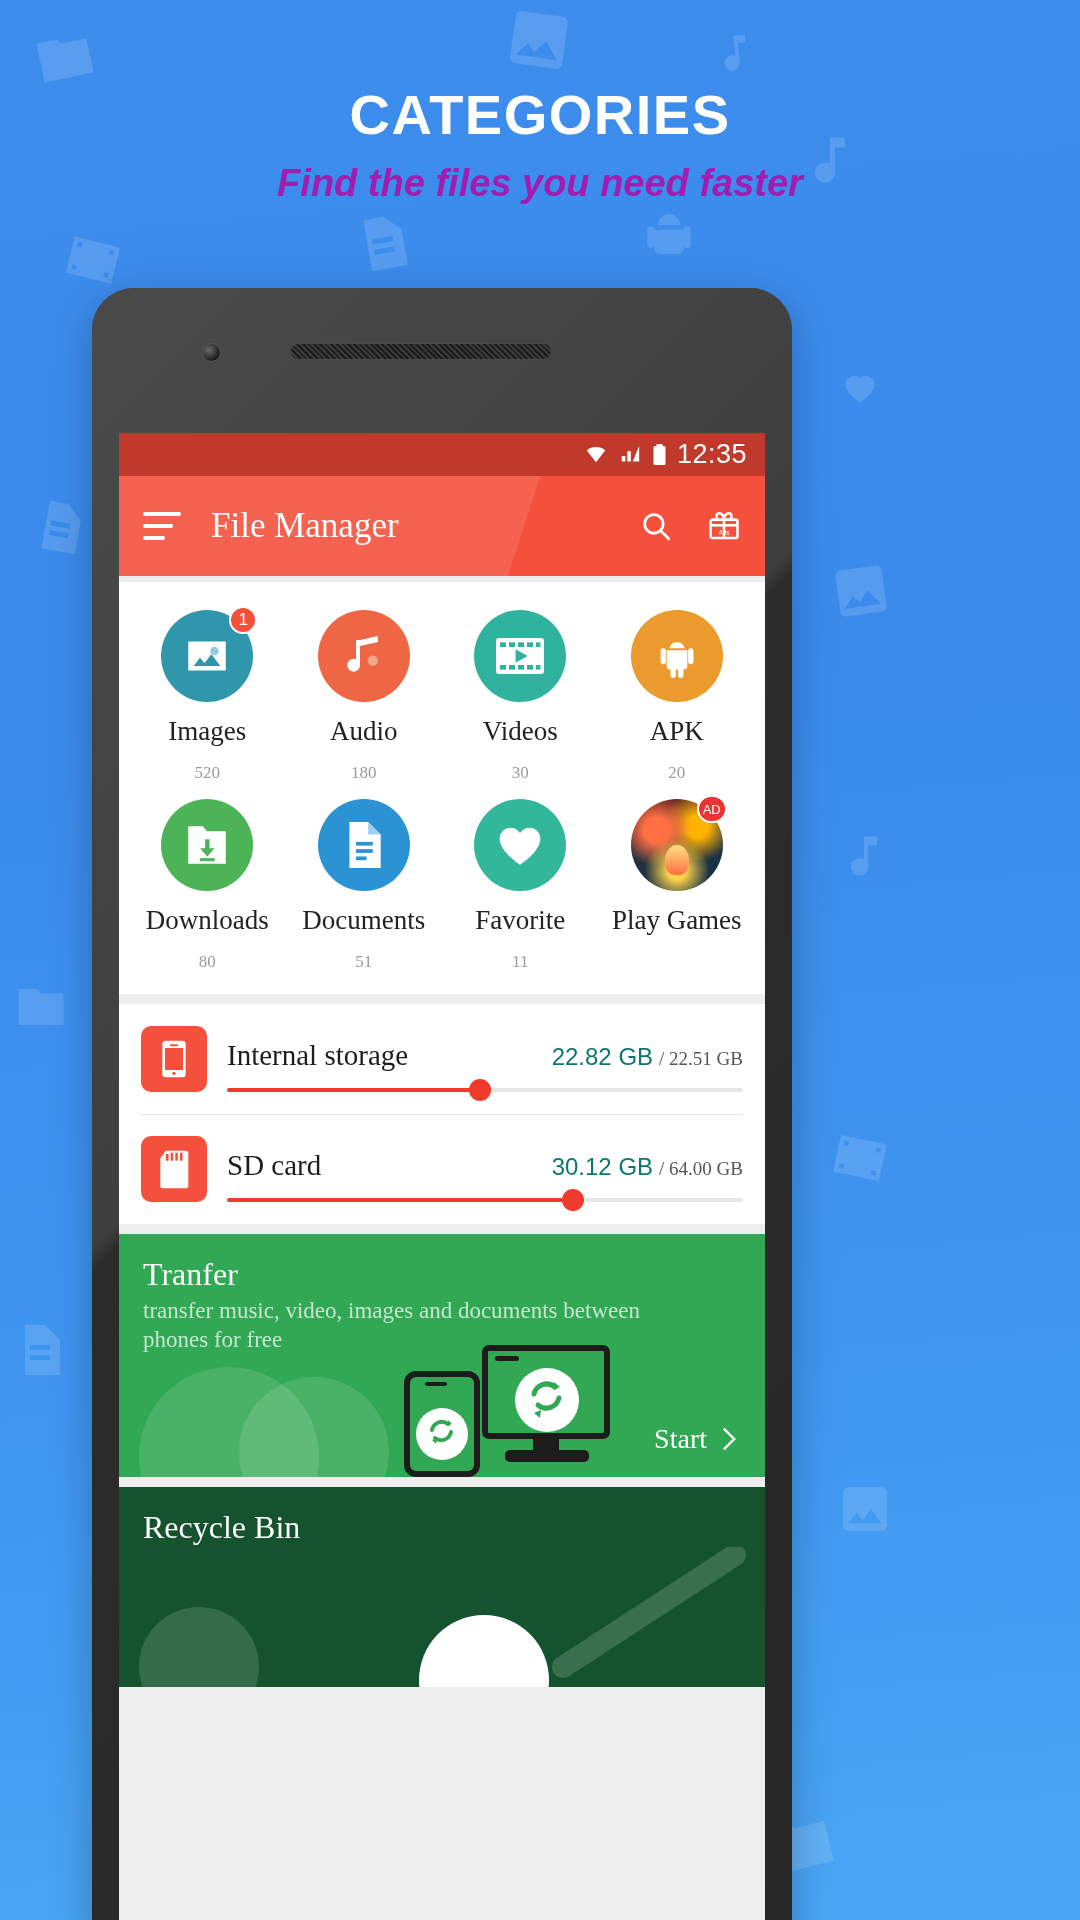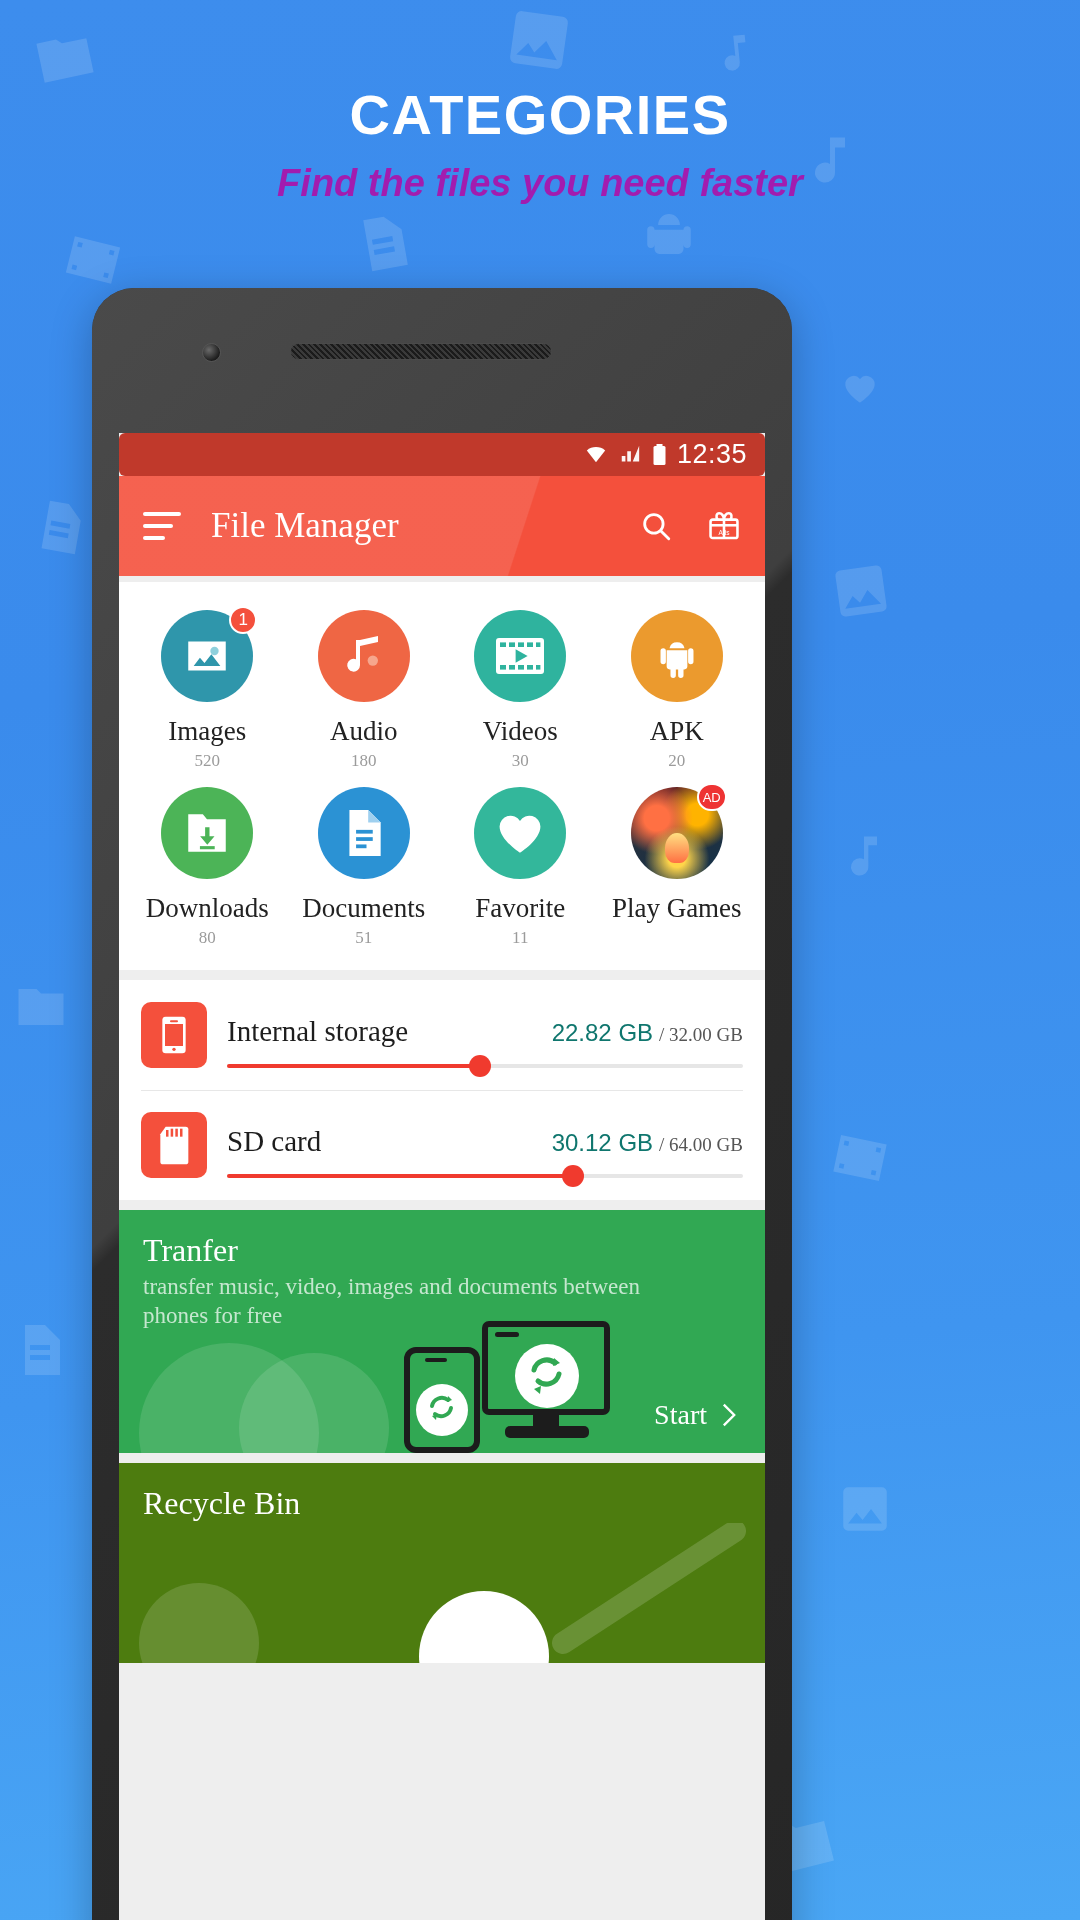--- a/index.html
+++ b/index.html
@@ -83,21 +83,20 @@
     width: 646px; height: 1555px;
     background: #eeeeee;
     overflow: hidden;
   }
 
   .statusbar {
     height: 43px; background: #c0392b;
     display: flex; align-items: center; justify-content: flex-end;
     padding-right: 18px; gap: 9px;
     color: #fff;
-    border-radius: 6px;
   }
   .sb-time {
     font-family: "Liberation Sans", sans-serif;
     font-size: 27px; font-weight: normal; letter-spacing: 0.5px;
   }
 
   .appbar {
     height: 100px; background: #f4503c;
     display: flex; align-items: center;
     padding: 0 24px;
@@ -127,21 +126,21 @@
     row-gap: 16px;
   }
   .cat { text-align: center; position: relative; cursor: pointer; }
   .cat-circle {
     width: 92px; height: 92px; border-radius: 50%;
     margin: 0 auto 14px auto;
     display: flex; align-items: center; justify-content: center;
     position: relative;
   }
   .cat-label { font-size: 27px; color: #222; font-family: "Liberation Serif", serif; }
-  .cat-count { font-size: 17px; color: #9b9b9b; margin-top: 4px; font-family: "Liberation Serif", serif; }
+  .cat-count { font-size: 17px; color: #9b9b9b; margin-top: 16px; font-family: "Liberation Serif", serif; }
   .badge {
     position: absolute; right: -4px; top: -4px;
     min-width: 28px; height: 28px; border-radius: 14px;
     background: #f4503c; color: #fff;
     font-size: 17px; font-family: "Liberation Sans", sans-serif;
     display: flex; align-items: center; justify-content: center;
     border: 2px solid #fff;
   }
   .badge.ad { background: #e33; font-size: 13px; padding: 0 4px; }
   .pg-thumb {
@@ -179,21 +178,21 @@
   }
   .st-bar-fill { position:absolute; left:0; top:0; bottom:0; background:#f03a2e; border-radius:2px; }
   .st-knob {
     position: absolute; top: 50%; width: 22px; height: 22px; border-radius: 50%;
     background: #f03a2e; transform: translate(-50%,-50%);
   }
 
   
   .promo { margin-top: 10px; position: relative; overflow: hidden; }
   .promo.transfer { background: #31a853; height: 243px; }
-  .promo.recycle  { background: #4d7c0f; height: 200px; }
+  .promo.recycle  { background: #14532d; height: 200px; }
   .promo-title {
     color: #fff; font-size: 32px; padding: 22px 0 0 24px; font-family: "Liberation Serif", serif;
   }
   .promo-sub {
     color: rgba(255,255,255,0.72); font-size: 23px; padding: 4px 24px 0 24px;
     line-height: 1.25; max-width: 600px; font-family: "Liberation Serif", serif;
   }
   .promo-start {
     position: absolute; right: 26px; bottom: 22px;
     color: #fff; font-size: 28px; display: flex; align-items: center; gap: 12px;
@@ -426,21 +425,21 @@
               <rect x="1" y="1" width="14" height="22" rx="2"></rect>
               <rect x="5.6" y="3.1" width="4.8" height="1.2" rx="0.6" fill="#f4503c"></rect>
               <rect x="2.6" y="5.4" width="10.8" height="13.2" fill="#f4503c"></rect>
               <circle cx="8" cy="20.6" r="1" fill="#f4503c"></circle>
             </svg>
         </div>
         <div class="st-body">
           <div class="st-top">
             <span class="st-name">Internal storage</span>
             <span class="st-used">22.82 GB</span>
-            <span class="st-total" style="margin-left:6px">/ 32.00 GB</span>
+            <span class="st-total" style="margin-left:6px">/ 22.51 GB</span>
           </div>
           <div class="st-bar">
             <div class="st-bar-fill" style="width:49%"></div>
             <div class="st-knob" style="left:49%"></div>
           </div>
         </div>
       </div>
 
       <div class="storage-row">
         <div class="st-icon">

